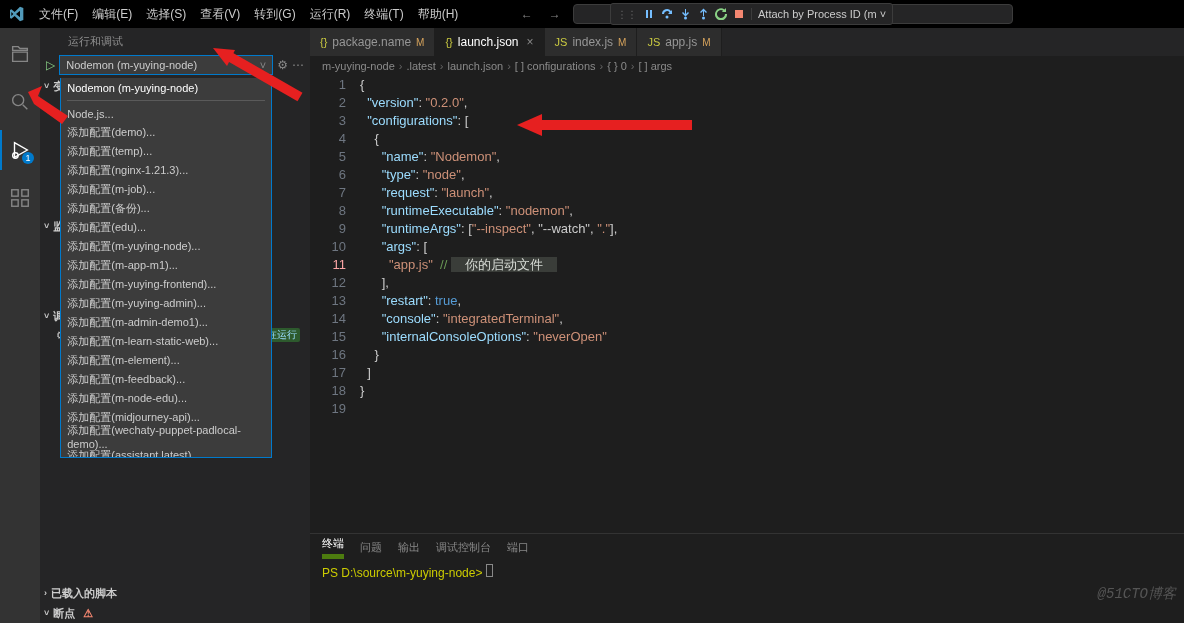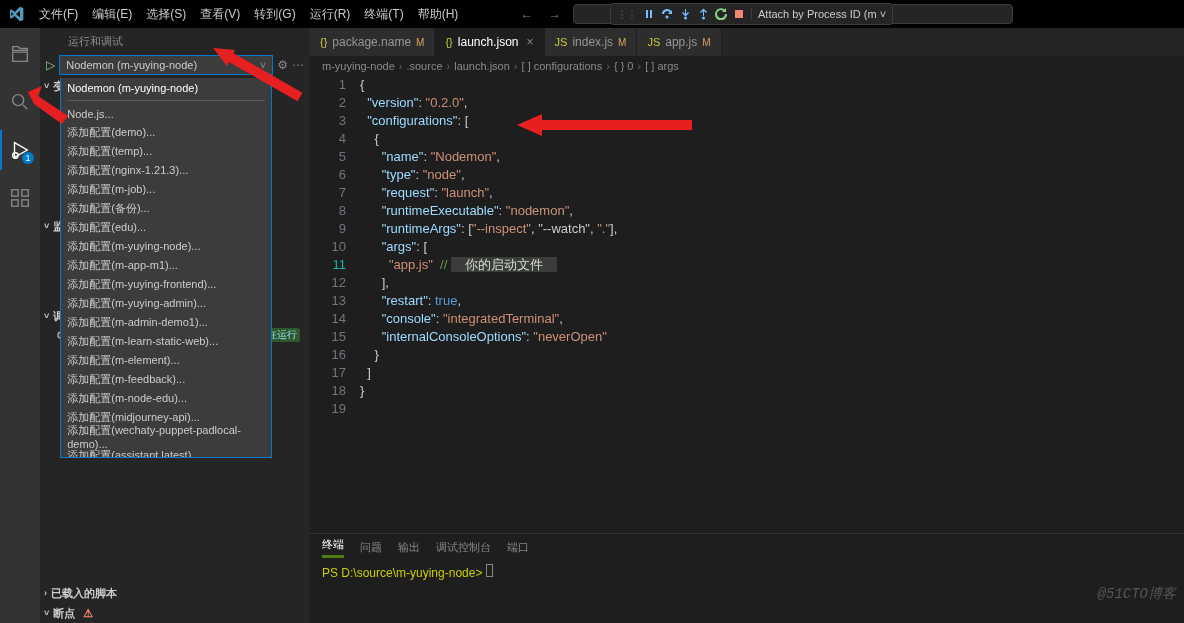--- a/index.html
+++ b/index.html
@@ -39,25 +39,25 @@
   .tab.active { background:#1e1e1e; color:#fff; }
   .tab .mod { color:#d6a35c; font-size:10px; }
   .tab .close { color:#888; margin-left:3px; }
   .ficon { font-size:11px; }
   .ficon.json { color:#cbcb41; }
   .ficon.js { color:#cbcb41; }
   .crumbs { height:20px; display:flex; align-items:center; padding:0 12px; font-size:11px; color:#8a8a8a; gap:4px; }
   .crumbs .sep { color:#666; }
   .code { flex:1; display:flex; font-family:Consolas,monospace; font-size:13px; line-height:18px; overflow:hidden; }
   .gutter { width:50px; text-align:right; padding-right:14px; color:#6e7681; user-select:none; }
-  .gutter .cur { color:#14b8a6; }
+  .gutter .cur { color:#fca5a5; }
   .lines { flex:1; white-space:pre; } .t-key{color:#9cdcfe;} .t-str{color:#ce9178;} .t-kw{color:#569cd6;} .t-com{color:#6a9955;} .hl-com{background:#3a3d39;color:#d7dbd5;padding:0 14px;}
   .panel { height:90px; border-top:1px solid #333; display:flex; flex-direction:column; }
   .panel-tabs { height:26px; display:flex; align-items:center; gap:16px; padding:0 12px; font-size:11px; color:#888; }
-  .panel-tabs .pt.active { color:#fff; border-bottom:3px solid #4d7c0f; padding-bottom:3px; }
+  .panel-tabs .pt.active { color:#fff; border-bottom:5px solid #4d7c0f; padding-bottom:3px; }
   .panel-body { flex:1; padding:4px 12px; font-family:Consolas,monospace; font-size:12px; color:#ccc; }
   .prompt .ps{color:#cccc00;} .cursor{display:inline-block;width:7px;height:13px;border:1px solid #888;}
   .watermark { position:absolute; right:8px; bottom:20px; color:#555; font-size:14px; font-style:italic;font-family:Liberation Mono, monospace; }
   
   .arrow { position:absolute; pointer-events:none; z-index:120; }
   svg.arrow polygon, svg.arrow path { fill:#e62020; }
   svg.arrow line { stroke:#e62020; stroke-width:10; }
 </style>
 </head>
 <body>
@@ -228,21 +228,21 @@
         </div>
         <div class="tab">
           <span class="ficon js">JS</span>
           <span>app.js</span>
           <span class="mod">M</span>
         </div>
       </div>
     <div class="crumbs" id="crumbs-host">
         <span>m-yuying-node</span>
         <span class="sep">›</span>
-        <span>.source</span>
+        <span>.latest</span>
         <span class="sep">›</span>
         <span>launch.json</span>
         <span class="sep">›</span>
         <span>[ ] configurations</span>
         <span class="sep">›</span>
         <span>{ } 0</span>
         <span class="sep">›</span>
         <span>[ ] args</span>
       </div>
     <div class="code">

